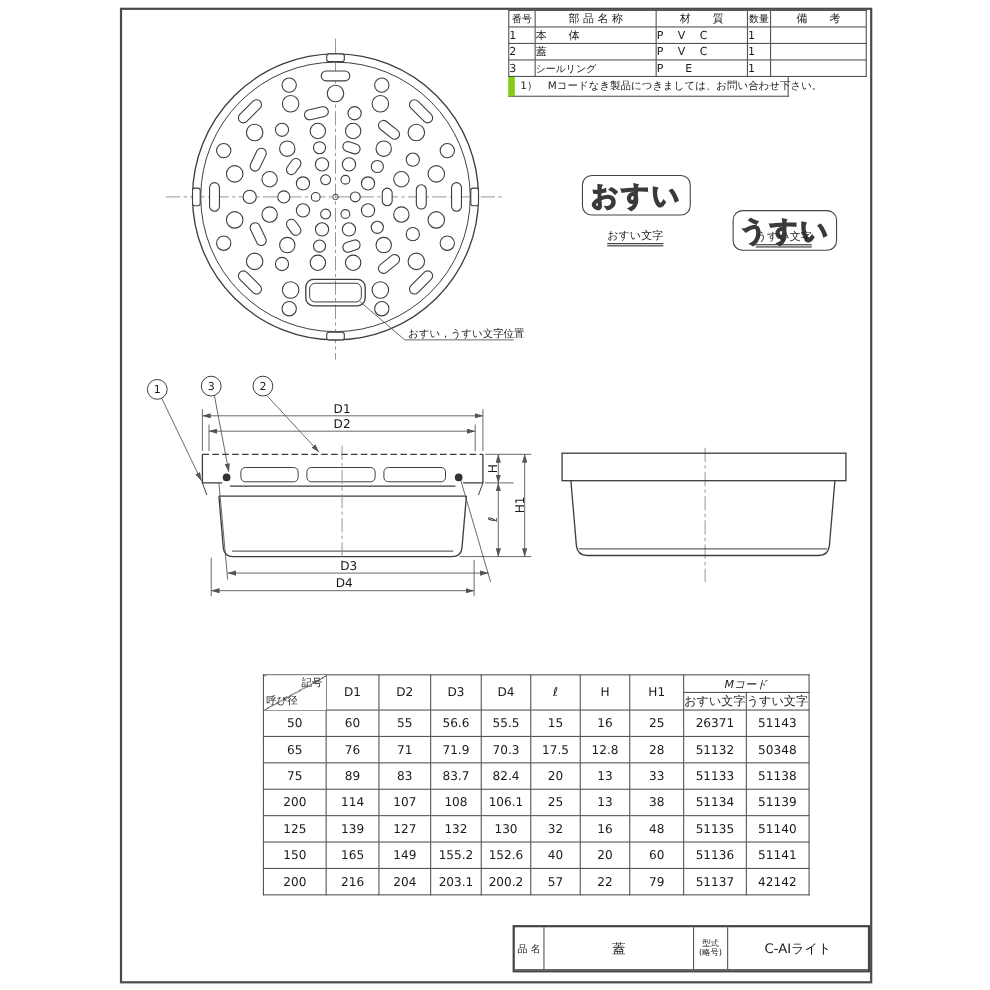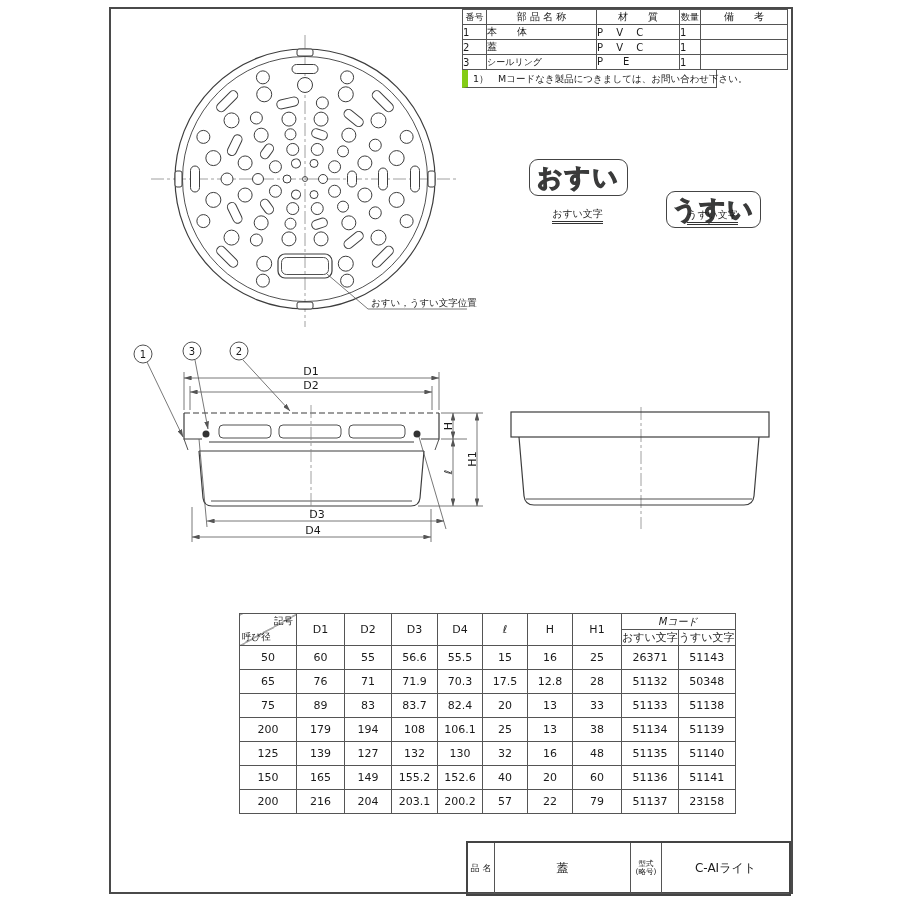--- a/index.html
+++ b/index.html
@@ -40,21 +40,21 @@
         text-align:center;white-space:nowrap;overflow:hidden;}
   table.spec thead th{height:15px;}
   table.spec td{height:23px;}
   th.corner{position:relative;
      background:linear-gradient(to bottom right,#fff 49.2%,#555 49.2%,#555 50.8%,#fff 50.8%);}
   th.corner .tr{position:absolute;top:1px;right:3px;font-size:9.5px;}
   th.corner .bl{position:absolute;bottom:1px;left:2px;font-size:9.5px;}
   th.msub{font-size:9.5px;}
 
   
-  .titleblock{position:absolute;left:355px;top:832px;width:325px;height:55px;
+  .titleblock{position:absolute;left:355px;top:832px;width:325px;height:43px;
         border:2px solid #444;box-sizing:border-box;display:flex;flex-direction:column;}
   .tb-row{display:flex;flex:1;min-height:0;}
   .tb-row.first{border-bottom:1px solid #555;}
   .tb-cell{border-right:1px solid #555;display:flex;align-items:center;justify-content:center;
         overflow:hidden;white-space:nowrap;}
   .tb-cell.last{border-right:none;flex:1;}
   .tb-label{font-size:9px;}
   .tb-model-label{flex-direction:column;font-size:7.5px;line-height:1.1;}
   .tb-product{font-size:12px;}
   .tb-company{font-size:14.5px;letter-spacing:0.5px;}
@@ -351,22 +351,22 @@
             <td>83.7</td>
             <td>82.4</td>
             <td>20</td>
             <td>13</td>
             <td>33</td>
             <td>51133</td>
             <td>51138</td>
           </tr>
           <tr>
             <td>200</td>
-            <td>179</td>
-            <td>194</td>
+            <td>114</td>
+            <td>107</td>
             <td>108</td>
             <td>106.1</td>
             <td>25</td>
             <td>13</td>
             <td>38</td>
             <td>51134</td>
             <td>51139</td>
           </tr>
           <tr>
             <td>125</td>
@@ -395,21 +395,21 @@
           <tr>
             <td>200</td>
             <td>216</td>
             <td>204</td>
             <td>203.1</td>
             <td>200.2</td>
             <td>57</td>
             <td>22</td>
             <td>79</td>
             <td>51137</td>
-            <td>23158</td>
+            <td>42142</td>
           </tr>
         </tbody>
   </table>
 
   <div class="titleblock">
     <div class="tb-row first">
       <div class="tb-cell tb-label" style="width:26px;">品 名</div>
       <div class="tb-cell tb-product" style="width:135px;">蓋</div>
       <div class="tb-cell tb-model-label" style="width:30px;">
         <span>型式</span>

